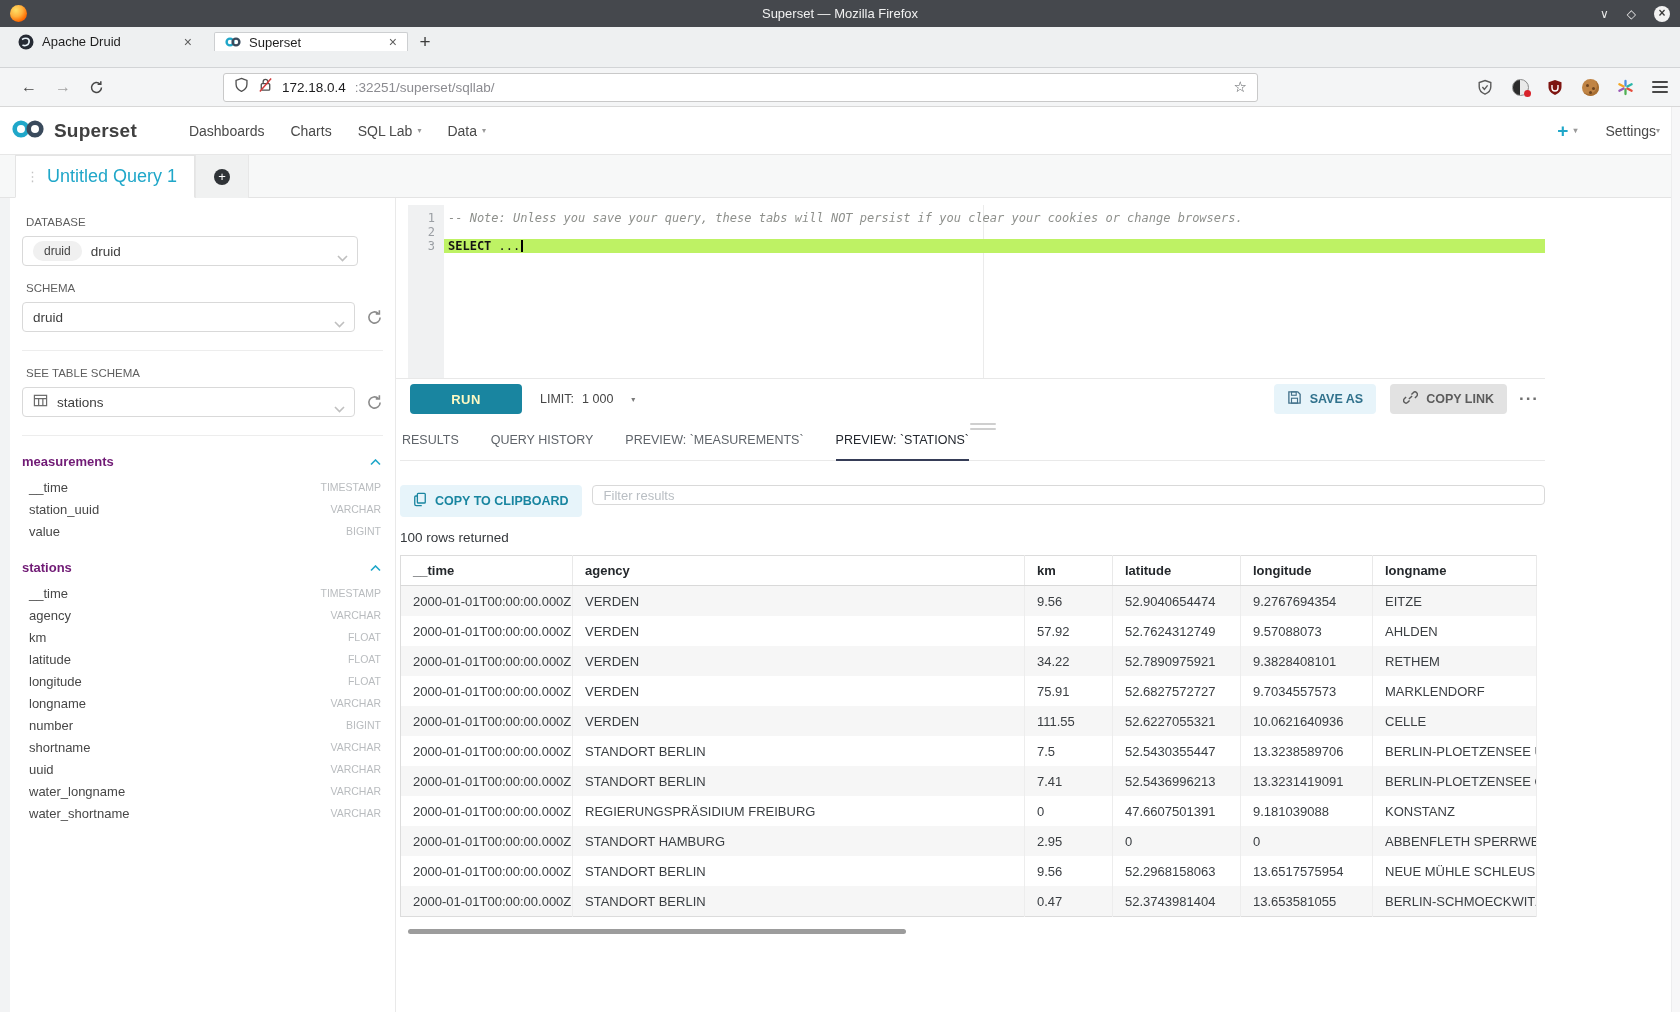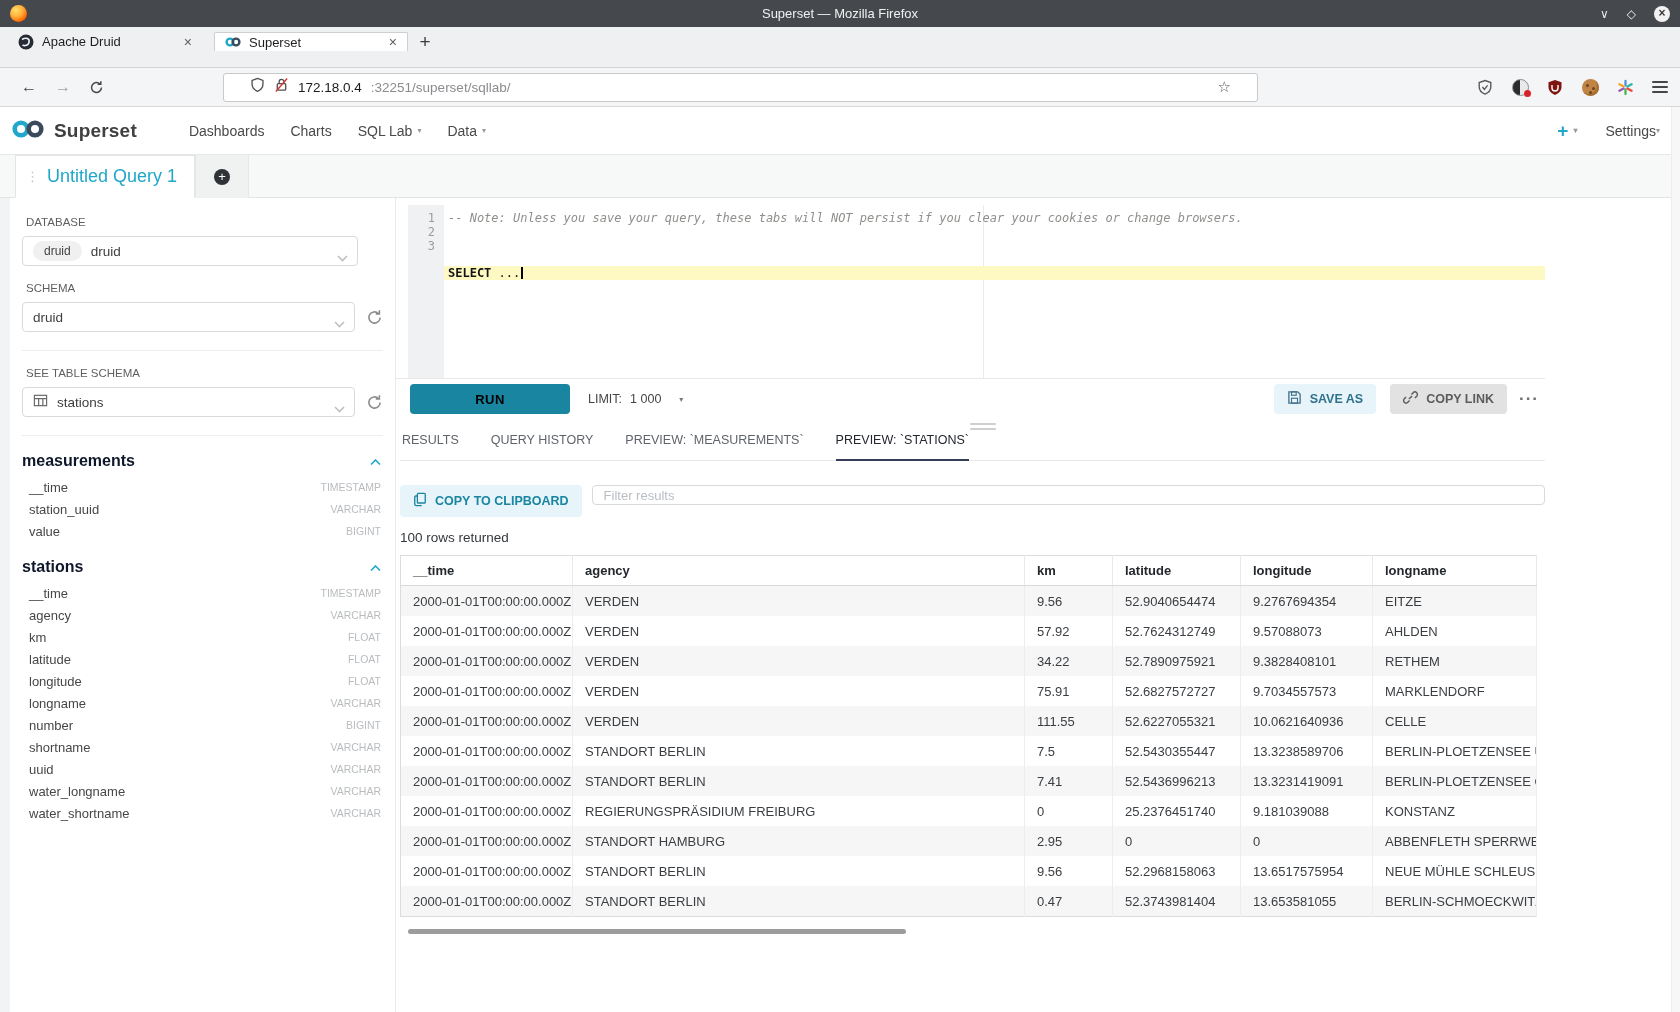--- a/index.html
+++ b/index.html
@@ -26,21 +26,21 @@
   .btab-close { color:#5d5d5d; font-size:14px; }
   .newtab { width:34px; display:flex; align-items:center; justify-content:center; color:#3d3d3d; font-size:19px; }
   .favicon { width:16px; height:16px; flex:none; }
 
   
   .urlbar { height:39px; background:#f4f5f6; display:flex; align-items:center; padding:0 12px; border-bottom:1px solid #d8d8d8; flex:none; }
   .nav-arrow { font-size:16px; color:#474747; margin:0 9px; }
   .nav-arrow.fwd { color:#a3a3a3; }
   .reload { margin:0 9px; display:flex; }
   .url-box { width:1035px; height:29px; margin-left:110px; background:#fff; border:1px solid #c9c9c9; border-radius:3px;
-    display:flex; align-items:center; padding:0 26px; gap:9px; }
+    display:flex; align-items:center; padding:0 10px; gap:9px; }
   .url-domain { font-size:13.5px; color:#1c1c1e; }
   .url-rest { font-size:13.5px; color:#8b8b90; }
   .url-star { margin-left:auto; color:#55585c; font-size:15px; }
   .ext-icons { display:flex; align-items:center; gap:17px; margin-left:auto; margin-right:4px; }
   .eicon { width:18px; height:18px; display:flex; align-items:center; justify-content:center; position:relative; }
   .mask-icon { width:17px; height:17px; border-radius:50%; background:linear-gradient(90deg,#2b2b2b 50%,#e9e9e9 50%); border:1px solid #8a8a8a; }
   .mask-badge { position:absolute; right:-2px; bottom:-1px; width:7px; height:7px; border-radius:50%; background:#d8222a; }
   .cookie-icon { width:17px; height:17px; border-radius:50%; background:#c08445;
     box-shadow:inset -2px -2px 0 #a86f33; position:relative; }
   .cookie-icon::before { content:""; position:absolute; left:4px; top:5px; width:3px; height:3px; border-radius:50%; background:#6e4520; box-shadow:6px 3px 0 #6e4520, 3px 7px 0 #6e4520; }
@@ -77,40 +77,40 @@
   .side-label.first { margin-top:4px; }
   .select-row { display:flex; align-items:center; }
   .select { width:336px; height:30px; border:1px solid #d9d9d9; border-radius:4px; background:#fff;
     display:flex; align-items:center; padding:0 28px 0 10px; position:relative; gap:9px; }
   .select .chev { position:absolute; right:9px; top:11px; }
   .select-value { font-size:13.5px; color:#3e3e3e; }
   .chip { background:#f0f0f0; border-radius:11px; padding:3px 11px; font-size:12px; color:#444; }
   .refresh-btn { margin-left:11px; display:flex; }
   .divider { height:1px; background:#ededed; margin-top:18px; }
   .tbl-head { display:flex; justify-content:space-between; align-items:center; margin:16px 2px 6px 0; }
-  .tbl-name { font-size:16px; font-weight:bold; color:#0f172a; }
+  .tbl-name { font-size:13px; font-weight:bold; color:#701a75; }
   .col-row { display:flex; justify-content:space-between; align-items:center; padding:3.5px 2px 3.5px 7px; }
   .col-name { font-size:13px; color:#474747; }
   .col-type { font-size:10.5px; color:#b9bcbf; }
 
   
   .editor-pane { flex:1; background:#fff; display:flex; flex-direction:column; min-width:0; }
   .editor { position:relative; height:173px; margin-top:7px; width:1149px; flex:none; }
   .gutter { position:absolute; left:12px; top:0; bottom:0; width:36px; background:#f0f1f2; color:#9a9ea3;
     font:12px/14px "DejaVu Sans Mono", monospace; text-align:right; padding:6px 9px 0 0; }
   .code { position:absolute; left:48px; right:0; top:6px; font:12px/14px "DejaVu Sans Mono", monospace; color:#141414; }
   .code-line { height:14px; white-space:pre; padding-left:4px; }
   .comment { color:#8e908c; font-style:italic; }
-  .active-line { background:#fef9c3;margin-top:27px; }
+  .active-line { background:#bef264; }
   .kw { font-weight:bold; }
   .cursor { display:inline-block; width:2px; height:12px; background:#000; vertical-align:-2px; margin-left:1px; }
   .print-margin { position:absolute; left:587px; top:0; bottom:0; width:1px; background:#ebebeb; }
 
   .toolbar { height:41px; border-top:1px solid #e8e8e8; display:flex; align-items:center; padding-left:14px; width:1149px; flex:none; }
-  .run-btn { width:160px; height:30px; background:#1985a0; border-radius:4px; color:#000000; font-size:13px; font-weight:bold;
+  .run-btn { width:112px; height:30px; background:#1985a0; border-radius:4px; color:#fef9c3; font-size:13px; font-weight:bold;
     display:flex; align-items:center; justify-content:center; letter-spacing:.4px; }
   .limit { margin-left:18px; font-size:12.5px; color:#454545; display:flex; align-items:center; gap:8px; }
   .limit .caret { margin-left:10px; color:#7a7a7a; }
   .tb-spacer { flex:1; }
   .saveas, .copylink, .copyclip { height:30px; padding:0 13px; border-radius:4px; font-size:12.5px; font-weight:bold;
     display:flex; align-items:center; gap:8px; }
   .saveas { background:#e7f4fa; color:#30718c; }
   .copylink { background:#e2e2e2; color:#5c5c5c; margin-left:14px; }
   .more-btn { margin:0 6px 0 12px; color:#6f6f6f; font-weight:bold; font-size:17px; letter-spacing:1px; }
 
@@ -560,21 +560,21 @@
                 <td>STANDORT BERLIN</td>
                 <td>7.41</td>
                 <td>52.5436996213</td>
                 <td>13.3231419091</td>
                 <td>BERLIN-PLOETZENSEE OP</td>
               </tr>
               <tr>
                 <td>2000-01-01T00:00:00.000Z</td>
                 <td>REGIERUNGSPRÄSIDIUM FREIBURG</td>
                 <td>0</td>
-                <td>25.2376451740</td>
+                <td>47.6607501391</td>
                 <td>9.181039088</td>
                 <td>KONSTANZ</td>
               </tr>
               <tr>
                 <td>2000-01-01T00:00:00.000Z</td>
                 <td>STANDORT HAMBURG</td>
                 <td>2.95</td>
                 <td>0</td>
                 <td>0</td>
                 <td>ABBENFLETH SPERRWERK</td>

